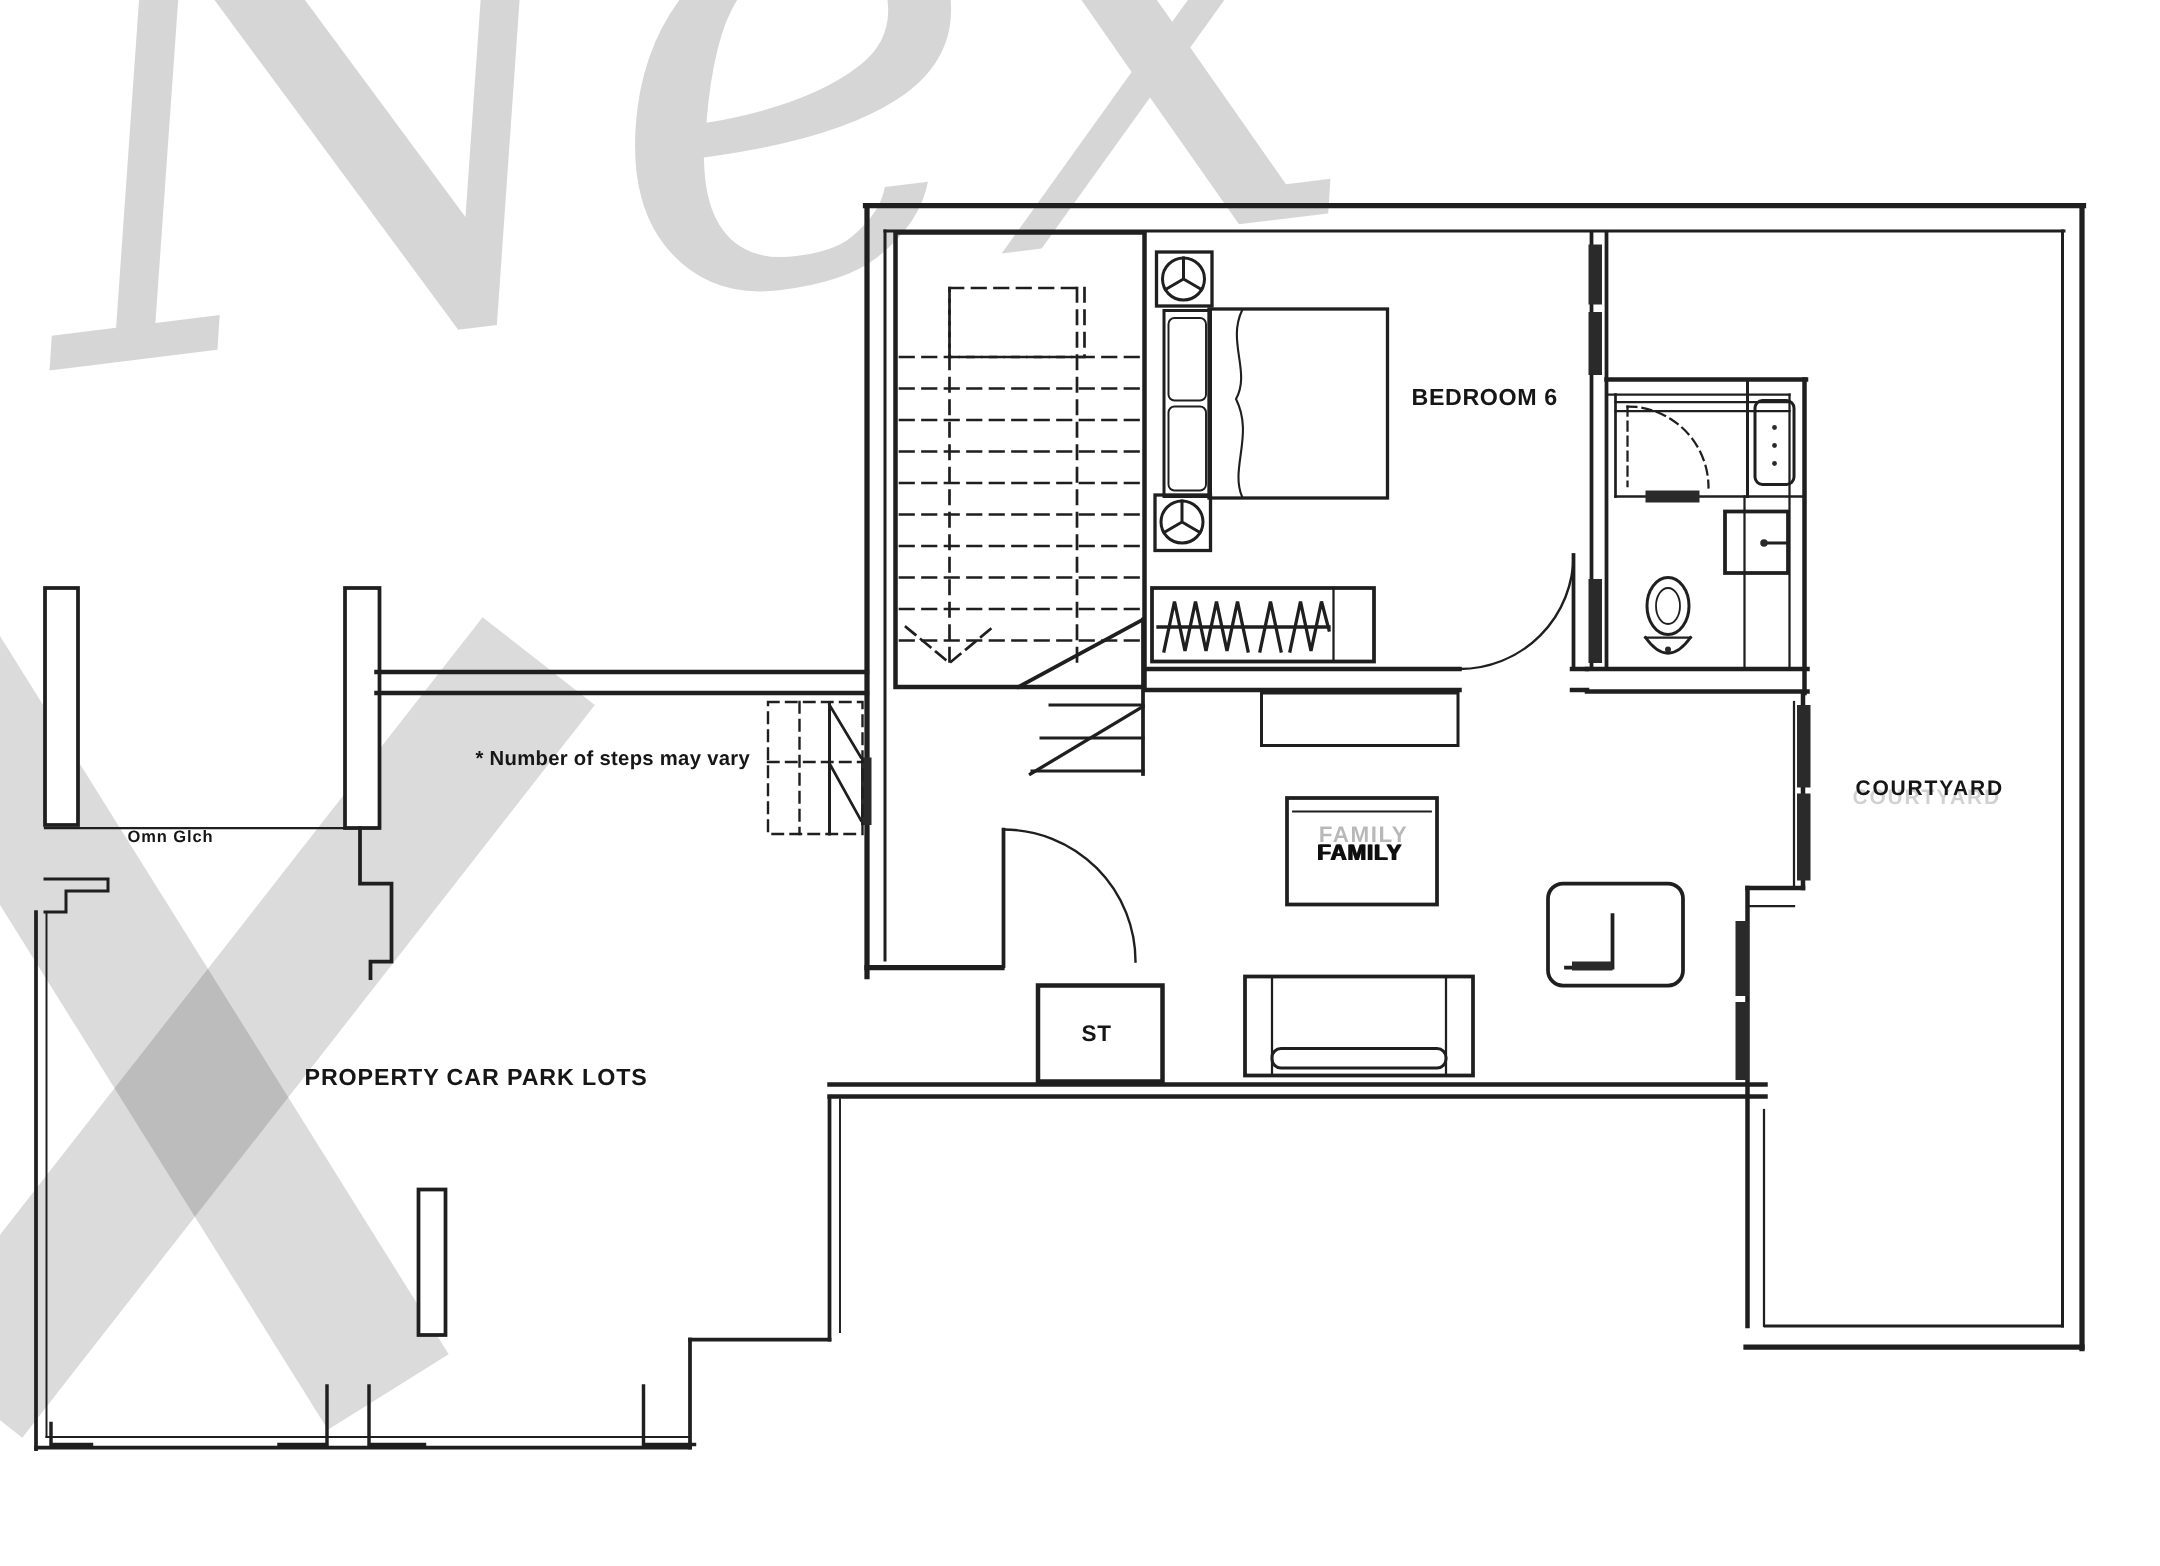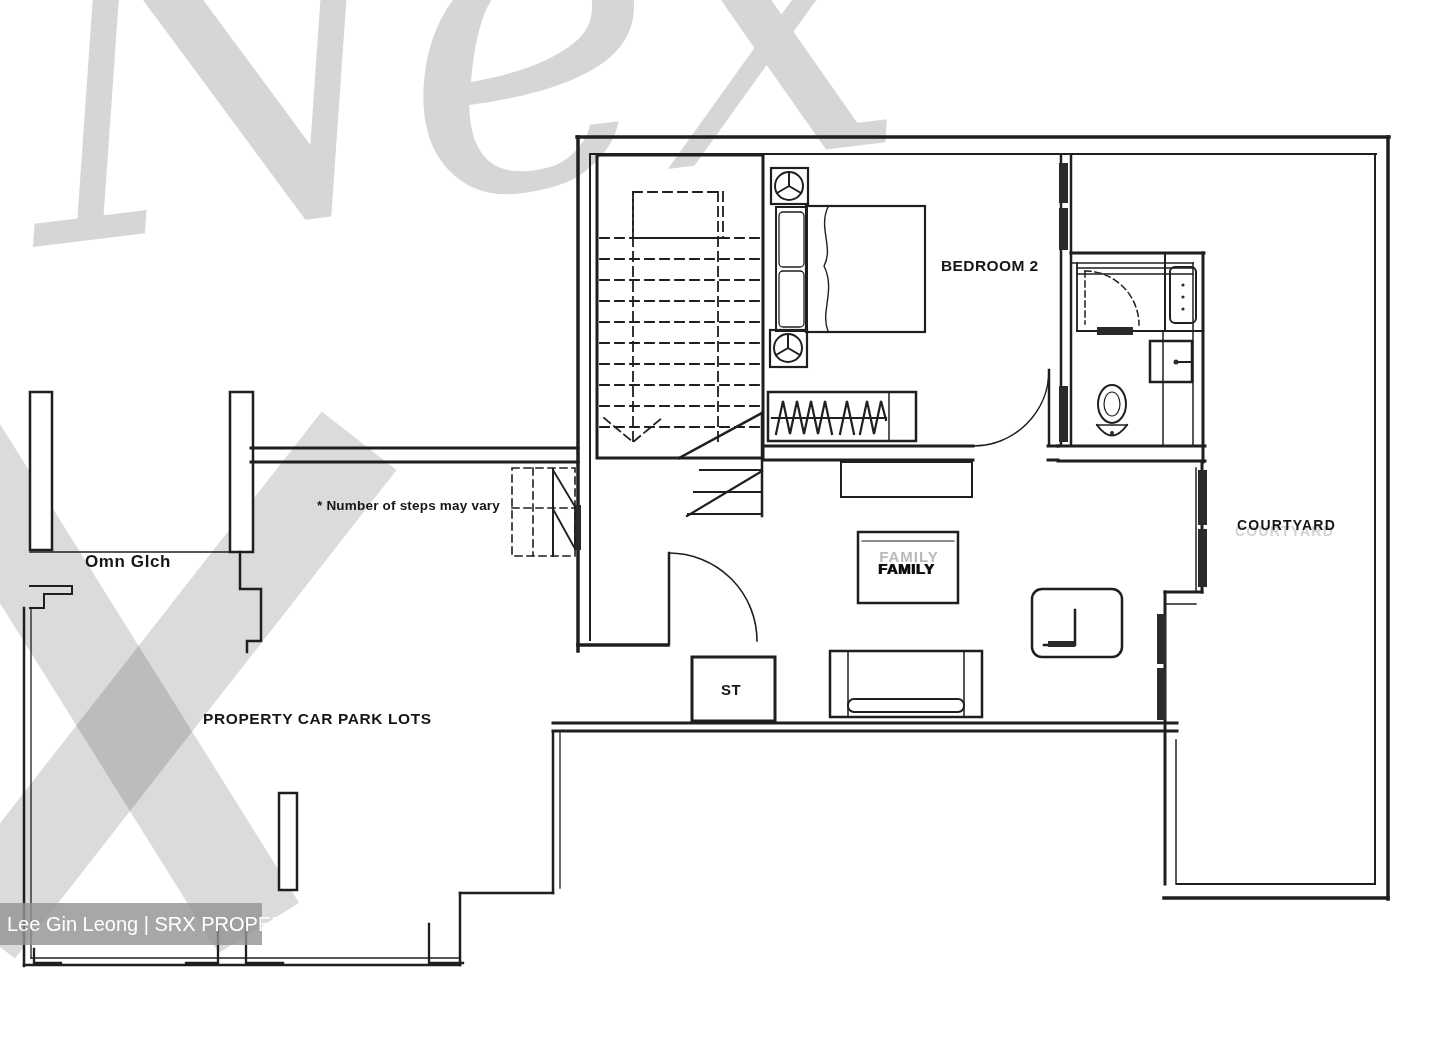--- a/index.html
+++ b/index.html
@@ -30,21 +30,21 @@
   svg.plan .fill{fill:#2a2a2a;stroke:none;}
   svg.plan .white{fill:#ffffff;}
   
   .lbl{position:absolute;color:#161616;font-weight:bold;white-space:nowrap;z-index:5;}
   .lbl-bedroom{left:941px;top:257px;font-size:15.5px;letter-spacing:0.4px;}
   .lbl-courtyard{left:1237px;top:517px;font-size:14px;letter-spacing:1.2px;
                  text-shadow:-2px 6px 0 rgba(0,0,0,0.18);}
   .lbl-st{left:721px;top:681px;font-size:15px;letter-spacing:0.5px;}
   .lbl-note{left:317px;top:498px;font-size:13.5px;letter-spacing:0.2px;}
   .lbl-carpark{left:203px;top:710px;font-size:15.5px;letter-spacing:0.6px;}
-  .lbl-annot{left:85px;top:552px;font-size:17px;letter-spacing:0.6px;filter:blur(0.4px);}
+  .lbl-annot{left:85px;top:552px;font-size:11px;letter-spacing:0.6px;filter:blur(0.4px);}
   .lbl-family-ghost{left:864px;top:548px;width:90px;text-align:center;
                     font-size:15px;letter-spacing:1px;color:rgba(0,0,0,0.28);}
   .lbl-family{left:861px;top:560px;width:90px;text-align:center;
               font-size:15px;letter-spacing:0.5px;color:#0e0e0e;
               text-shadow:1px 0 0 #0e0e0e;}
 </style>
 </head>
 <body>
 
 <div id="canvas">
@@ -223,24 +223,23 @@
     </g>
     <g>
       <rect x="512" y="468" width="63" height="88" stroke-width="1.6" stroke-dasharray="7 5"></rect>
       <path d="M533,468 V556" stroke-width="1.6" stroke-dasharray="7 5"></path>
       <path d="M512,508 H575" stroke-width="1.6" stroke-dasharray="7 5"></path>
       <path d="M553,469 V556" stroke-width="2"></path>
       <path d="M553,470 L574,505 M553,509 L574,547" stroke-width="1.8"></path>
     </g>
   </svg>
 
-  <div class="lbl lbl-bedroom">BEDROOM 2</div>
+  <div class="lbl lbl-bedroom">BEDROOM 6</div>
   <div class="lbl lbl-courtyard">COURTYARD</div>
   <div class="lbl lbl-family-ghost">FAMILY</div>
   <div class="lbl lbl-family">FAMILY</div>
   <div class="lbl lbl-st">ST</div>
   <div class="lbl lbl-note">* Number of steps may vary</div>
   <div class="lbl lbl-carpark">PROPERTY CAR PARK LOTS</div>
   <div class="lbl lbl-annot">Omn Glch</div>
 
-  <div class="credit">Lee Gin Leong | SRX PROPERTY</div>
 
 </div>
 
 </body></html>

